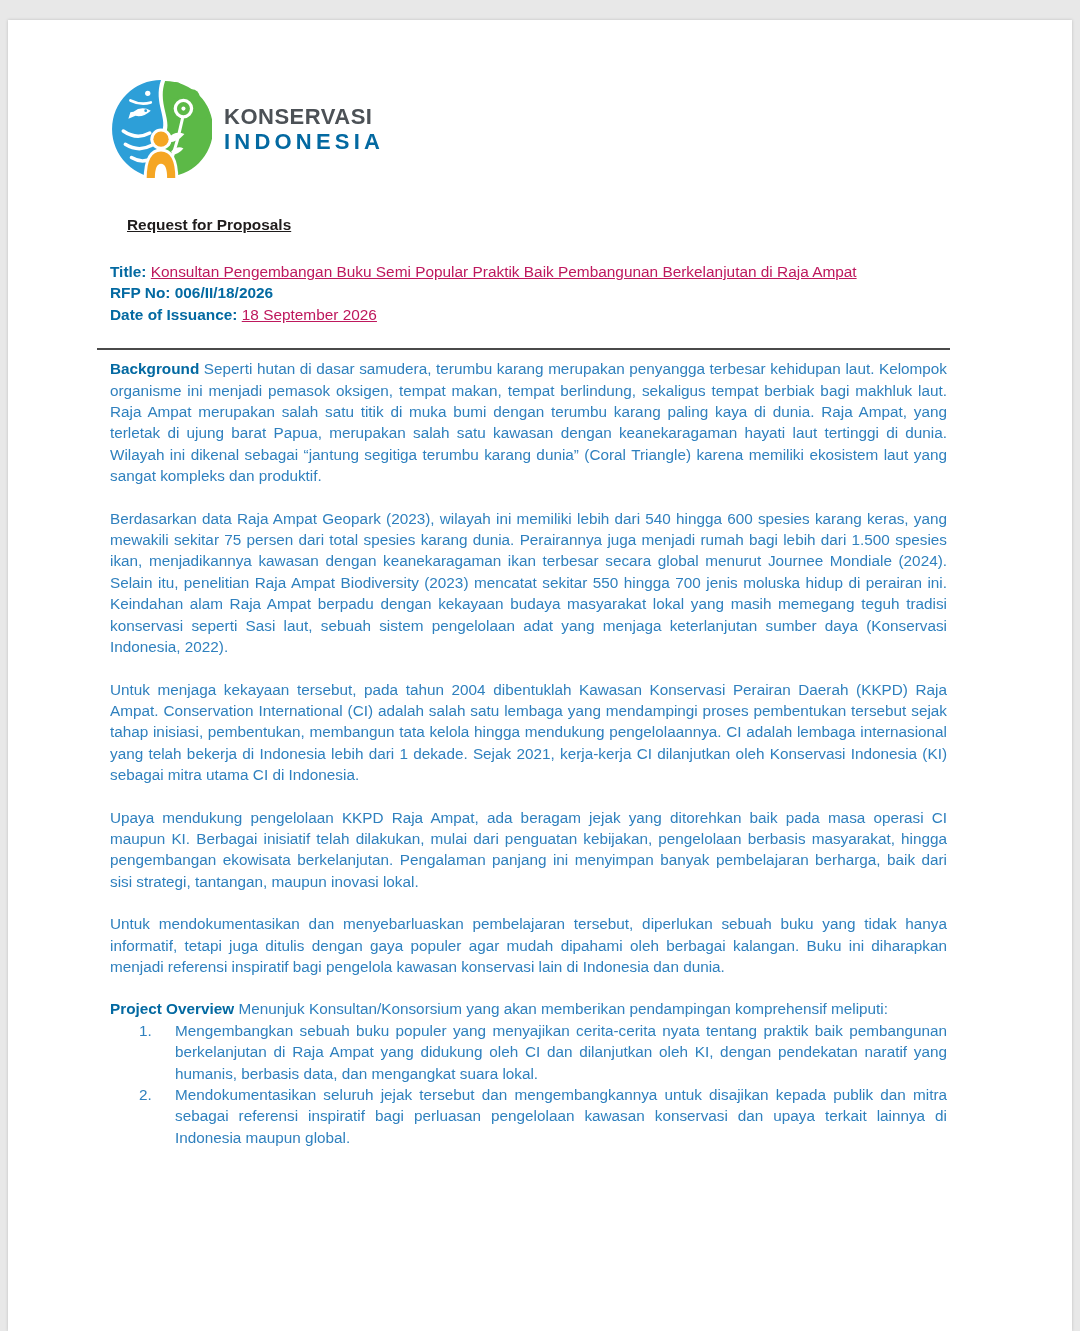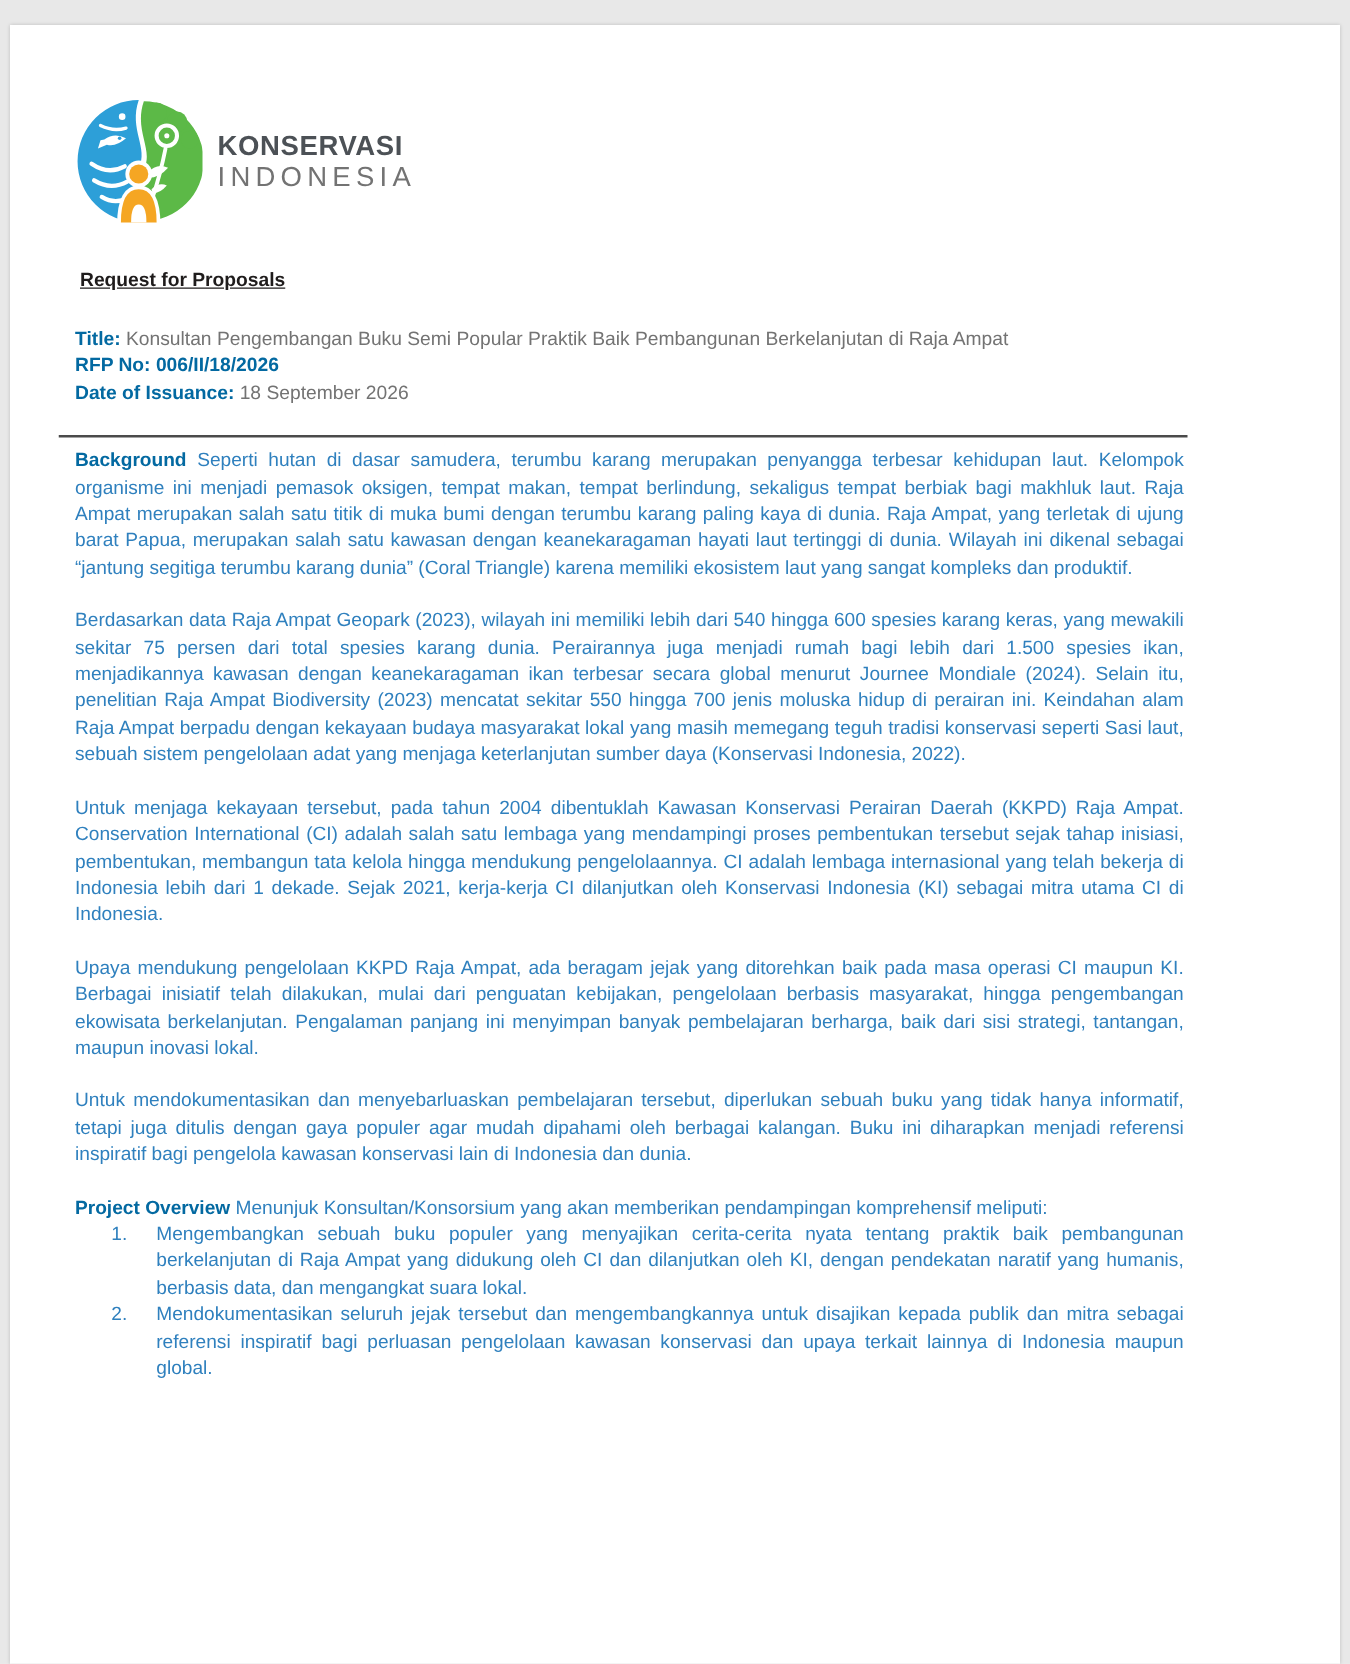--- a/index.html
+++ b/index.html
@@ -14,60 +14,60 @@
   .page {
     position: absolute;
     left: 8px;
     top: 20px;
     width: 1064px;
     height: 1311px;
     background: #ffffff;
     box-shadow: 0 0 3px rgba(0,0,0,0.18);
   }
   .content {
-    padding: 58px 125px 0 52px;
+    padding: 58px 125px 0 102px;
     color: #221f1f;
   }
   
   .logo-row {
     display: flex;
     align-items: center;
     gap: 12px;
     height: 102px;
   }
   .logo-mark { width: 102px; height: 102px; flex: none; }
   .brand { line-height: 25px; }
   .brand-1 {
     font-size: 22px;
     font-weight: bold;
     color: #4c5156;
     letter-spacing: 0.5px;
   }
   .brand-2 {
     font-size: 22px;
-    font-weight: normal;
-    color: #737373;
+    font-weight: bold;
+    color: #0369a1;
     letter-spacing: 4.2px;
   }
   
   .rfp-heading {
-    margin: 36px 0 0 4px;
+    margin: 36px 0 0 17px;
     font-size: 15.4px;
     font-weight: bold;
     text-decoration: underline;
     color: #1f1c1c;
   }
   .meta-block {
     margin-top: 27px;
     font-size: 15.4px;
     line-height: 21.4px;
   }
   .meta-line { margin: 0; }
   b, .bold { font-weight: bold; color: #0369a1; }
-  .blue { color: #737373; }
+  .blue { color: #be185d; text-decoration: underline; }
   .divider {
     border: none;
     border-top: 2px solid #4a4a4a;
     margin: 23px -3px 0 -13px;
   }
   .para {
     margin: 21px 0 0 0;
     font-size: 15.3px;
     line-height: 21.4px;
     text-align: justify;

